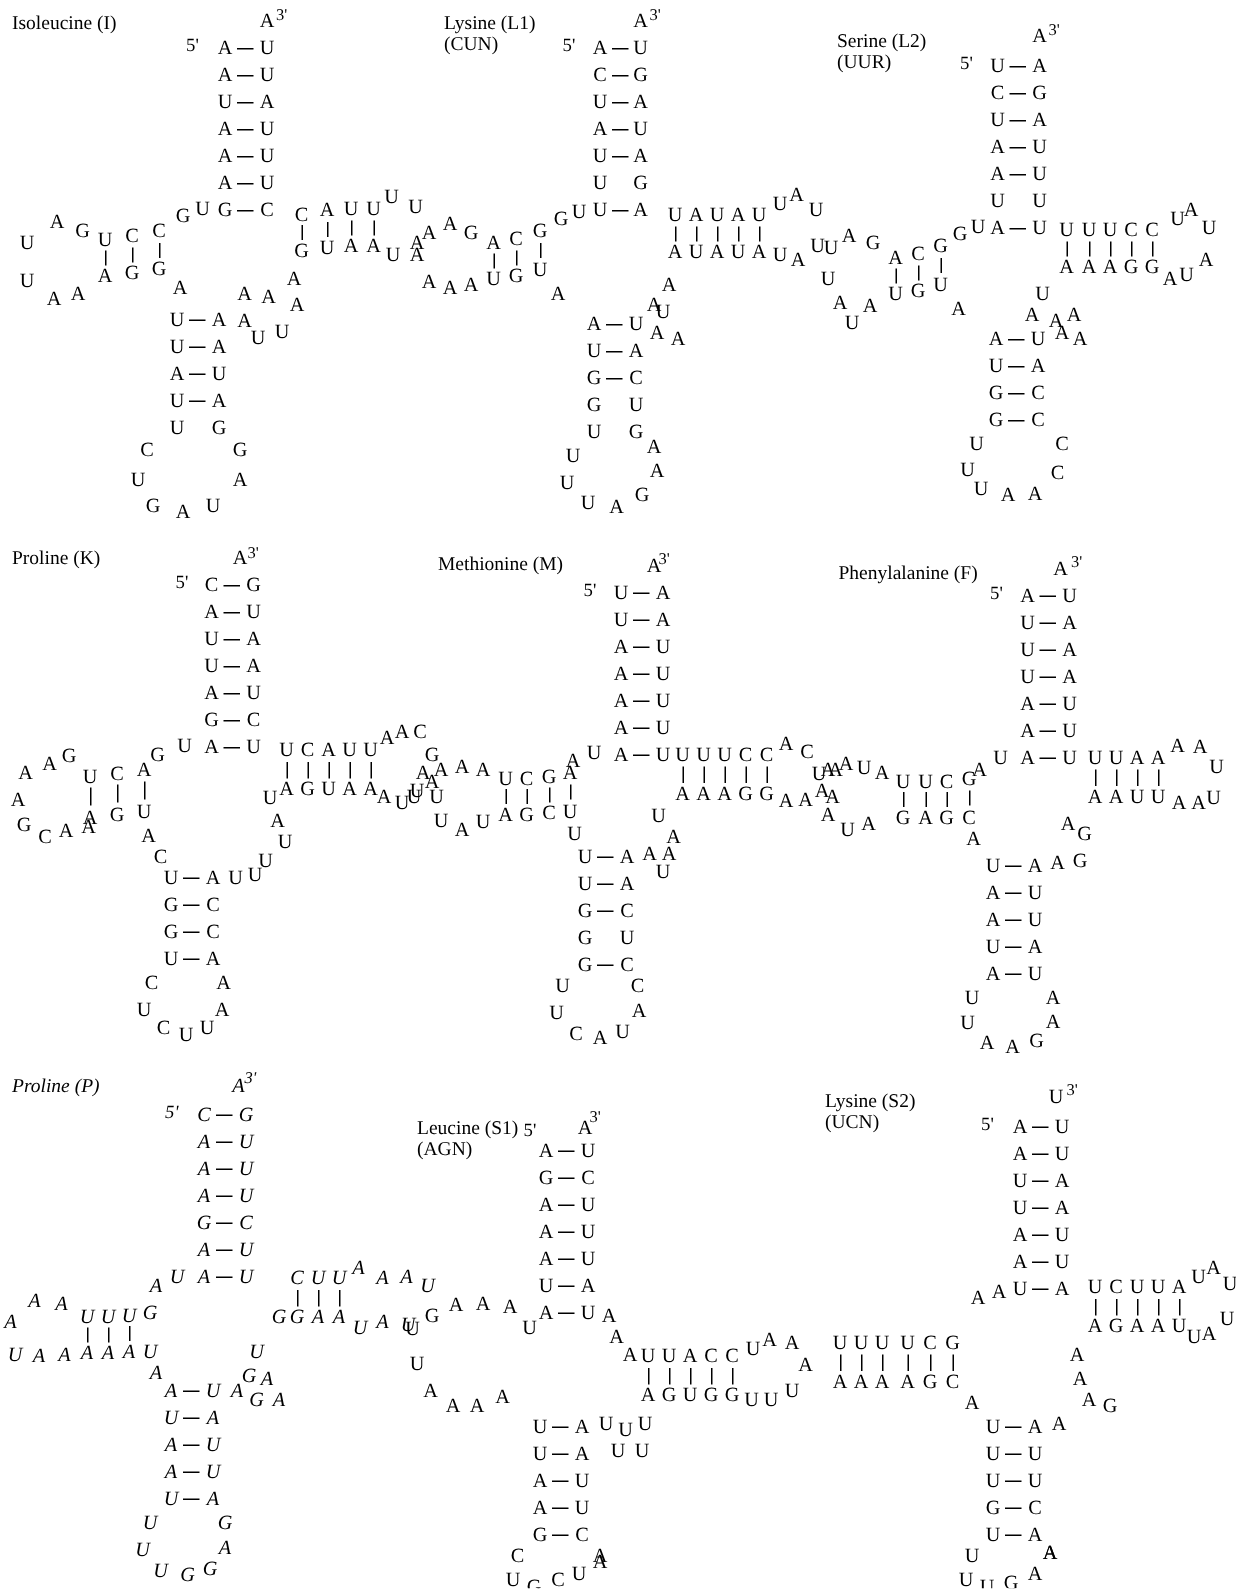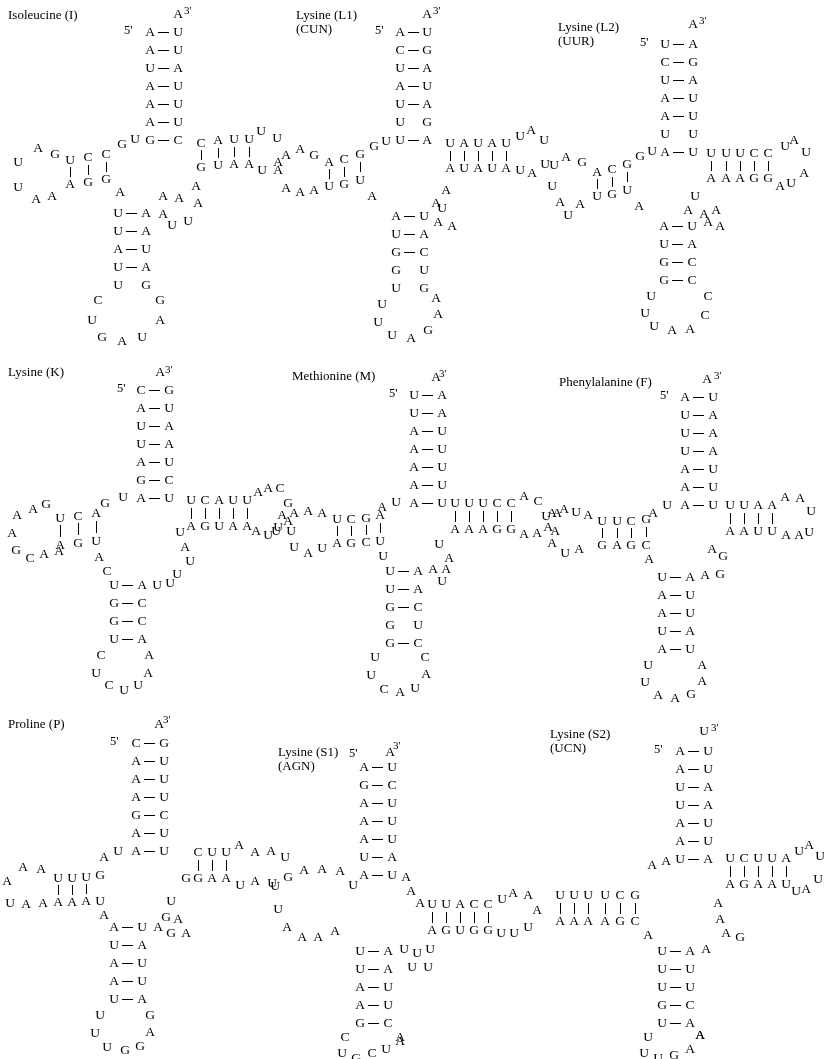--- a/index.html
+++ b/index.html
@@ -258,21 +258,21 @@
     <div class="nt" style="left:104px;top:304px;">U</div>
     <div class="nt" style="left:100px;top:322px;">U</div>
     <div class="nt" style="left:114px;top:335px;">U</div>
     <div class="nt" style="left:133px;top:338px;">A</div>
     <div class="nt" style="left:150px;top:330px;">G</div>
     <div class="nt" style="left:160px;top:314px;">A</div>
     <div class="nt" style="left:158px;top:298px;">A</div>
   </div>
 
   <div class="panel" style="left:548px;top:0px;">
-    <div class="title" style="left:10px;top:20px;">Lysine (L2)</div>
+    <div class="title" style="left:10px;top:20px;">Serine (L2)</div>
     <div class="title" style="left:10px;top:34px;">(UUR)</div>
     <div class="lbl" style="left:158px;top:20px;font-size:11px;">3'</div>
     <div class="lbl" style="left:99px;top:42px;">5'</div>
     <div class="nt" style="left:145px;top:24px;">A</div>
     <div class="nt" style="left:117px;top:44px;">U</div>
     <div class="hbond" style="left:125px;top:44px;width:11px;"></div>
     <div class="nt" style="left:145px;top:44px;">A</div>
     <div class="nt" style="left:117px;top:62px;">C</div>
     <div class="hbond" style="left:125px;top:62px;width:11px;"></div>
     <div class="nt" style="left:145px;top:62px;">G</div>
@@ -351,21 +351,21 @@
     <div class="nt" style="left:103px;top:296px;">U</div>
     <div class="nt" style="left:97px;top:313px;">U</div>
     <div class="nt" style="left:106px;top:326px;">U</div>
     <div class="nt" style="left:124px;top:330px;">A</div>
     <div class="nt" style="left:142px;top:329px;">A</div>
     <div class="nt" style="left:157px;top:315px;">C</div>
     <div class="nt" style="left:160px;top:296px;">C</div>
   </div>
 
   <div class="panel" style="left:0px;top:355px;">
-    <div class="title" style="left:8px;top:10px;">Lysine (K)</div>
+    <div class="title" style="left:8px;top:10px;">Proline (K)</div>
     <div class="lbl" style="left:172px;top:14px;font-size:11px;">3'</div>
     <div class="lbl" style="left:124px;top:33px;">5'</div>
     <div class="nt" style="left:160px;top:17px;">A</div>
     <div class="nt" style="left:141px;top:35px;">C</div>
     <div class="hbond" style="left:149px;top:35px;width:11px;"></div>
     <div class="nt" style="left:169px;top:35px;">G</div>
     <div class="nt" style="left:141px;top:53px;">A</div>
     <div class="hbond" style="left:149px;top:53px;width:11px;"></div>
     <div class="nt" style="left:169px;top:53px;">U</div>
     <div class="nt" style="left:141px;top:71px;">U</div>
@@ -642,21 +642,21 @@
     <div class="nt" style="left:175px;top:219px;">G</div>
     <div class="nt" style="left:103px;top:310px;">U</div>
     <div class="nt" style="left:100px;top:327px;">U</div>
     <div class="nt" style="left:113px;top:340px;">A</div>
     <div class="nt" style="left:130px;top:343px;">A</div>
     <div class="nt" style="left:146px;top:339px;">G</div>
     <div class="nt" style="left:157px;top:326px;">A</div>
     <div class="nt" style="left:157px;top:310px;">A</div>
   </div>
 
-  <div class="panel" style="left:0px;top:705px;">
+  <div class="panel" style="left:0px;top:705px;font-style:italic;">
     <div class="title" style="left:8px;top:12px;">Proline (P)</div>
     <div class="lbl" style="left:170px;top:14px;font-size:11px;">3'</div>
     <div class="lbl" style="left:117px;top:36px;">5'</div>
     <div class="nt" style="left:159px;top:19px;">A</div>
     <div class="nt" style="left:136px;top:38px;">C</div>
     <div class="hbond" style="left:144px;top:38px;width:11px;"></div>
     <div class="nt" style="left:164px;top:38px;">G</div>
     <div class="nt" style="left:136px;top:56px;">A</div>
     <div class="hbond" style="left:144px;top:56px;width:11px;"></div>
     <div class="nt" style="left:164px;top:56px;">U</div>
@@ -736,21 +736,21 @@
     <div class="nt" style="left:100px;top:310px;">U</div>
     <div class="nt" style="left:95px;top:328px;">U</div>
     <div class="nt" style="left:107px;top:342px;">U</div>
     <div class="nt" style="left:125px;top:345px;">G</div>
     <div class="nt" style="left:140px;top:341px;">G</div>
     <div class="nt" style="left:150px;top:327px;">A</div>
     <div class="nt" style="left:150px;top:310px;">G</div>
   </div>
 
   <div class="panel" style="left:260px;top:705px;">
-    <div class="title" style="left:18px;top:40px;">Lysine (S1)</div>
+    <div class="title" style="left:18px;top:40px;">Leucine (S1)</div>
     <div class="title" style="left:18px;top:54px;">(AGN)</div>
     <div class="lbl" style="left:140px;top:40px;font-size:11px;">3'</div>
     <div class="lbl" style="left:96px;top:48px;">5'</div>
     <div class="nt" style="left:130px;top:47px;">A</div>
     <div class="nt" style="left:104px;top:62px;">A</div>
     <div class="hbond" style="left:112px;top:62px;width:11px;"></div>
     <div class="nt" style="left:132px;top:62px;">U</div>
     <div class="nt" style="left:104px;top:80px;">G</div>
     <div class="hbond" style="left:112px;top:80px;width:11px;"></div>
     <div class="nt" style="left:132px;top:80px;">C</div>

